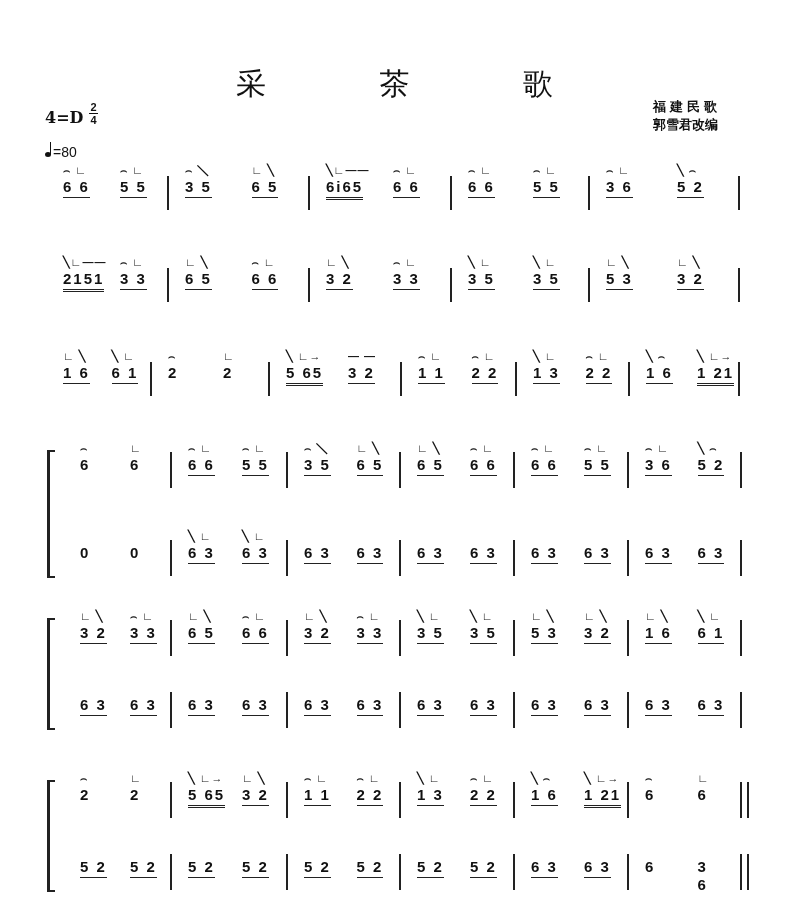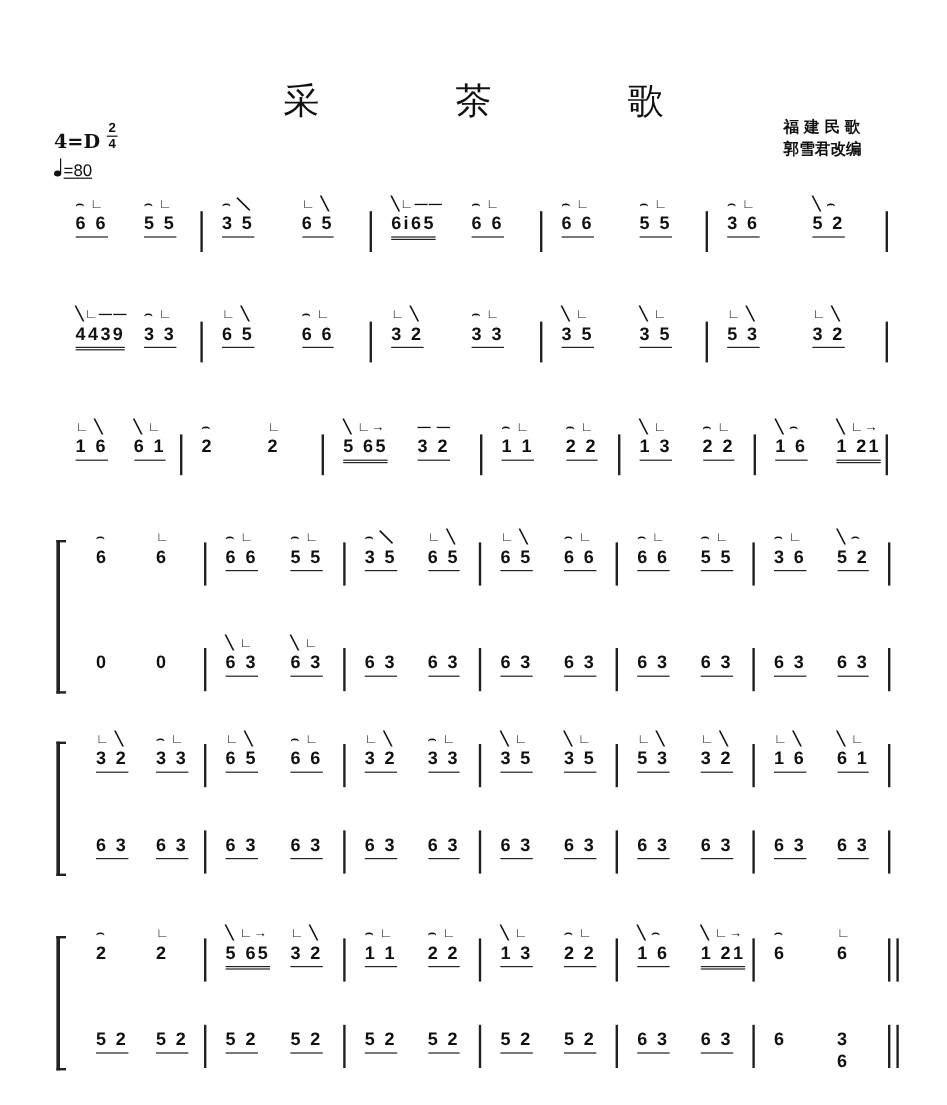--- a/index.html
+++ b/index.html
@@ -3,21 +3,21 @@
 <meta charset="utf-8">
 <style>
   html, body { margin:0; padding:0; background:#fff; }
   body { width:789px; height:921px; position:relative; overflow:hidden; font-family:"Liberation Sans", sans-serif; color:#111; }
   .title { position:absolute; left:0; width:789px; top:64px; text-align:center; font-family:"DejaVu Serif", serif; font-size:30px; letter-spacing:52px; padding-left:52px; box-sizing:border-box; }
   .credits { position:absolute; left:653px; top:98px; font-family:"DejaVu Sans", sans-serif; font-size:13px; font-weight:bold; line-height:18px; }
   .credits div:first-child { letter-spacing:4px; }
   .key { position:absolute; left:45px; top:108px; font-family:"DejaVu Serif", serif; font-size:16px; font-weight:bold; }
   .timesig { position:absolute; left:89px; top:101px; display:flex; flex-direction:column; align-items:center; font-size:11px; font-weight:bold; line-height:12px; }
   .timesig .bar { width:9px; border-top:1px solid #111; }
-  .tempo { position:absolute; left:45px; top:134px; font-size:14px;text-decoration:underline; }
+  .tempo { position:absolute; left:45px; top:144px; font-size:14px; }
   .note-glyph { display:inline-block; width:6px; height:5px; background:#111; border-radius:50%; position:relative; margin-right:2px; }
   .note-glyph::after { content:""; position:absolute; right:0; bottom:2px; width:1.5px; height:13px; background:#111; }
   .barline { position:absolute; width:2px; background:#222; }
   .dbl { position:absolute; width:5px; border-left:2px solid #222; border-right:2px solid #222; }
   .bracket { position:absolute; left:47px; width:5px; border-left:3px solid #222; border-top:2px solid #222; border-bottom:2px solid #222; }
 
   .beat { position:absolute; display:flex; flex-direction:column; align-items:flex-start; }
   .marks { font-size:11px; font-weight:bold; height:16px; line-height:16px; white-space:pre; letter-spacing:1px; }
   .notes { font-size:15px; font-weight:bold; letter-spacing:2px; white-space:pre; border-bottom:1.5px solid #222; padding-bottom:1px; line-height:18px; }
   .notes.dbl-u { border-bottom:3px double #222; }
@@ -80,21 +80,21 @@
       <div class="marks">╲ ⌢</div>
       <div class="notes">5 2</div>
     </div>
     <div class="barline" style="left: 167px; top: 176px; height: 34px;"></div>
     <div class="barline" style="left: 308px; top: 176px; height: 34px;"></div>
     <div class="barline" style="left: 450px; top: 176px; height: 34px;"></div>
     <div class="barline" style="left: 588px; top: 176px; height: 34px;"></div>
     <div class="barline" style="left: 738px; top: 176px; height: 34px;"></div>
     <div class="beat" style="top: 254px; left: 63px;">
       <div class="marks">╲∟——</div>
-      <div class="notes dbl-u">4439</div>
+      <div class="notes dbl-u">2151</div>
     </div>
     <div class="beat" style="top: 254px; left: 120px;">
       <div class="marks">⌢ ∟</div>
       <div class="notes">3 3</div>
     </div>
     <div class="beat" style="top: 254px; left: 185px;">
       <div class="marks">∟ ╲</div>
       <div class="notes">6 5</div>
     </div>
     <div class="beat" style="top: 254px; left: 251.5px;">

